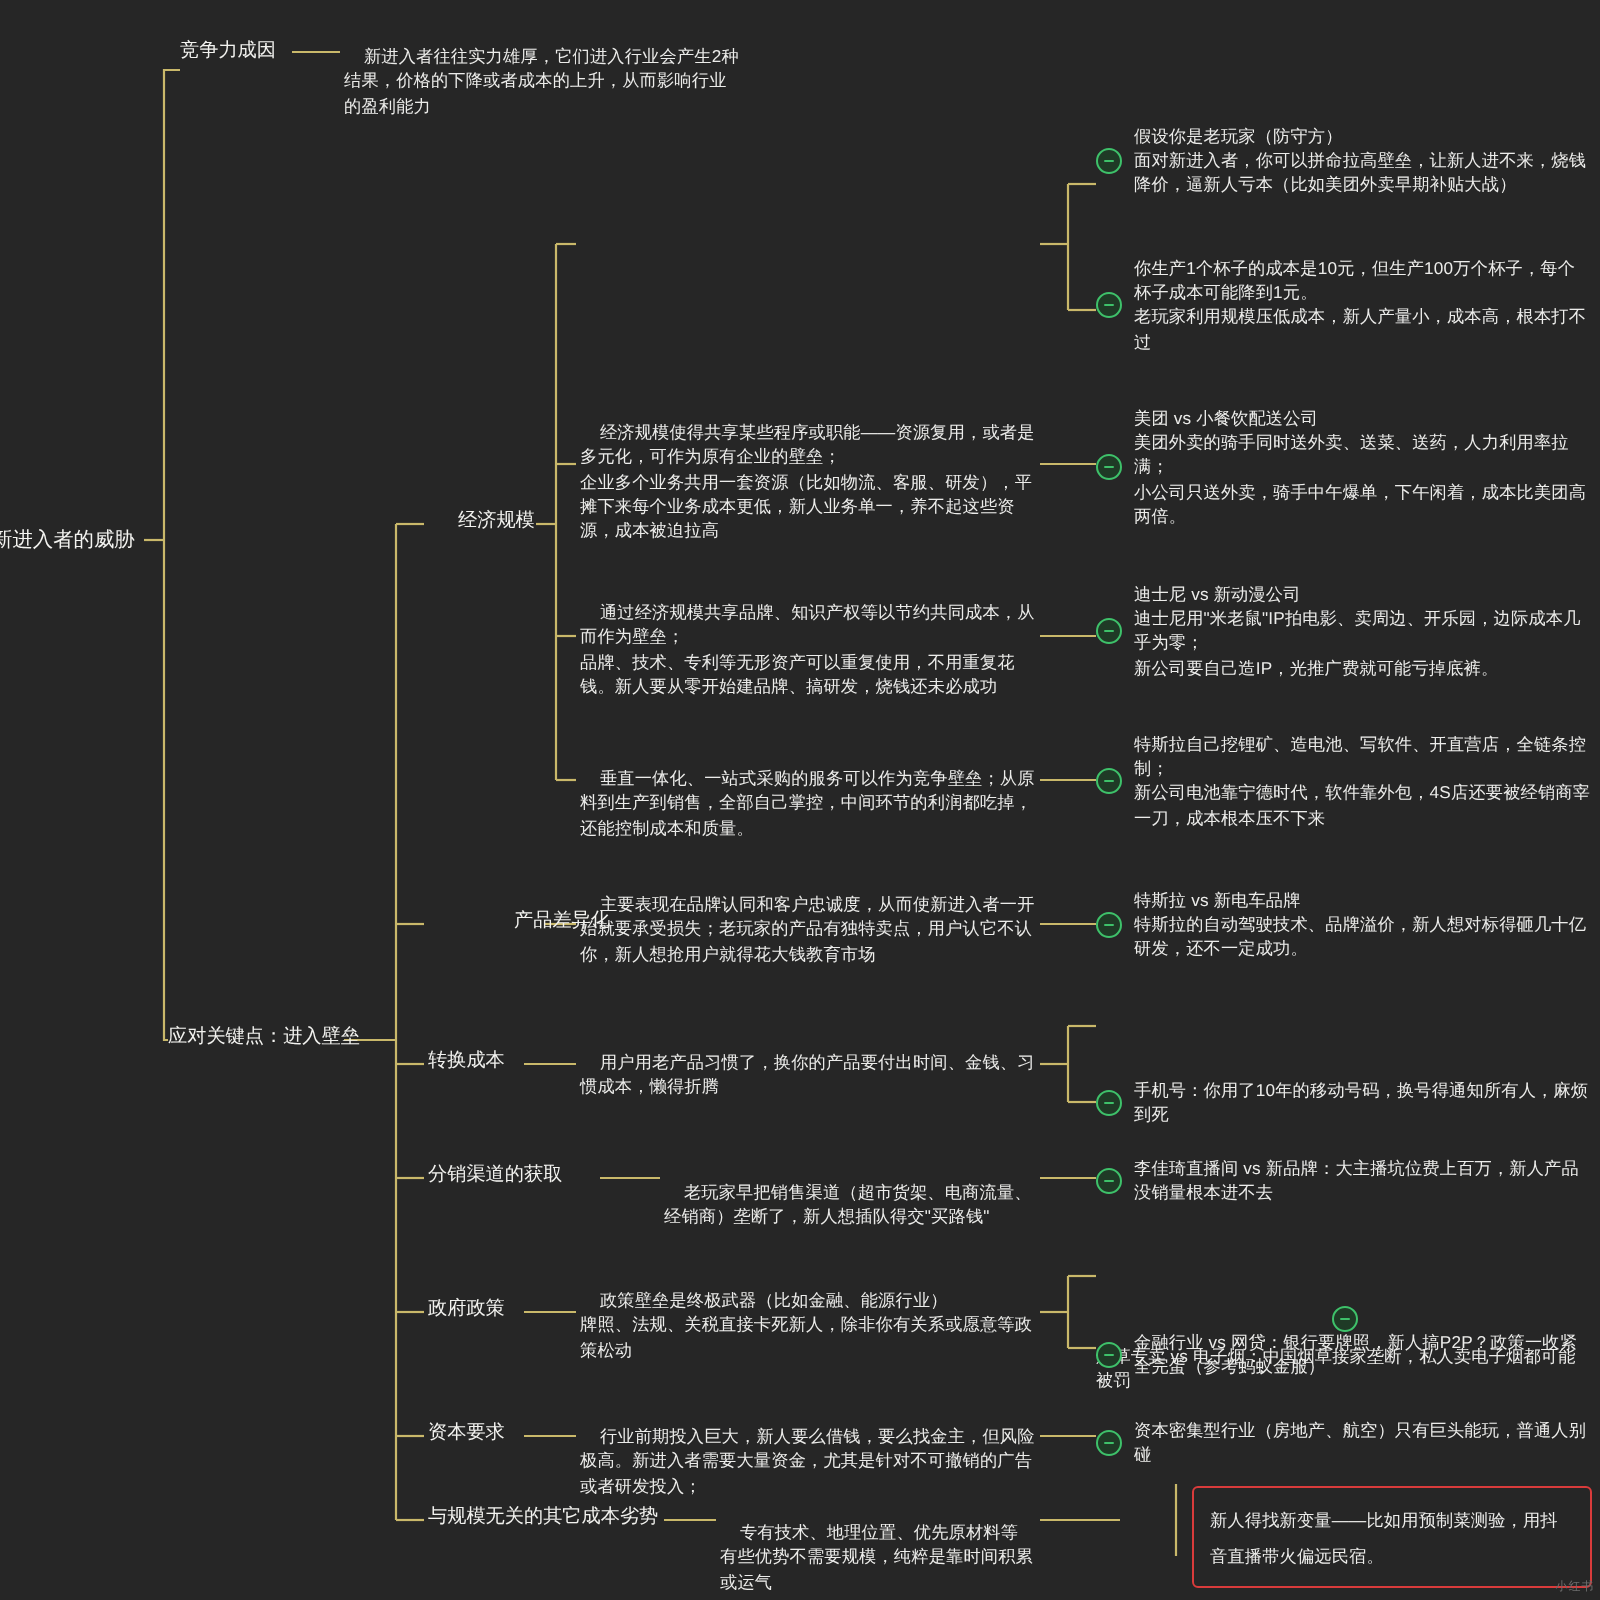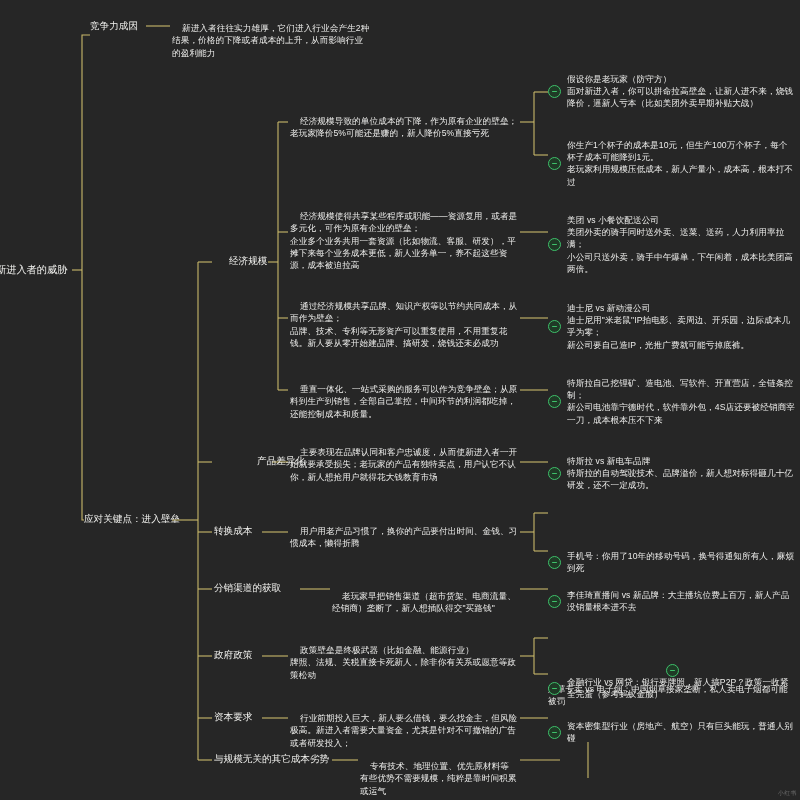--- a/index.html
+++ b/index.html
@@ -16,21 +16,21 @@
   .txt{
     font-size:8.6px;line-height:1.42;letter-spacing:.1px;
     color:#ececea;white-space:pre-wrap;
   }
   .lbl{
     font-size:9.6px;line-height:1.3;color:#f2f2ef;white-space:nowrap;
   }
   .root{
     font-size:10.2px;color:#f4f4f1;white-space:nowrap;
   }
-  .leafwrap{display:flex;align-items:center;gap:6px;margin-top:11px;}
+  .leafwrap{display:flex;align-items:center;gap:6px;}
   .bullet{
     width:11px;height:11px;flex:0 0 11px;border-radius:50%;
     background:#1f3a26;border:1.5px solid #3ec16a;
     display:flex;align-items:center;justify-content:center;
   }
   .bullet i{display:block;width:5px;height:1.4px;background:#3ec16a;border-radius:1px;}
   .redbox{
     border:1.4px solid #d93b3b;border-radius:3px;
     padding:6px 8px 7px 8px;
   }
@@ -124,23 +124,20 @@
   </div>
 
   <div class="node lbl" style="left:84px;top:513px;">
     <span>应对关键点：进入壁垒</span>
   </div>
 
   <div class="node lbl" style="left:214px;top:255px;padding-left:15px;">
     <span>经济规模</span>
   </div>
 
-  <div class="node txt" style="left:290px;top:103px;width:228px;">
-    <span>经济规模导致的单位成本的下降，作为原有企业的壁垒；老玩家降价5%可能还是赚的，新人降价5%直接亏死</span>
-  </div>
   <div class="node leafwrap" style="left:548px;top:62px;width:248px;">
     <span class="bullet">
         <i></i>
       </span>
     <span class="txt">假设你是老玩家（防守方）
 面对新进入者，你可以拼命拉高壁垒，让新人进不来，烧钱降价，逼新人亏本（比如美团外卖早期补贴大战）</span>
   </div>
   <div class="node leafwrap" style="left:548px;top:128px;width:248px;">
     <span class="bullet">
         <i></i>
@@ -259,16 +256,19 @@
     <span class="txt">资本密集型行业（房地产、航空）只有巨头能玩，普通人别碰</span>
   </div>
 
   <div class="node lbl" style="left:214px;top:753px;">
     <span>与规模无关的其它成本劣势</span>
   </div>
   <div class="node txt" style="left:360px;top:748px;width:158px;">
     <span>专有技术、地理位置、优先原材料等
 有些优势不需要规模，纯粹是靠时间积累或运气</span>
   </div>
+  <div class="node redbox" style="left:596px;top:743px;width:200px;">
+    <span class="txt">新人得找新变量——比如用预制菜测验，用抖音直播带火偏远民宿。</span>
+  </div>
 
   <div class="wm">小红书</div>
 
 </div>
 
 </body></html>

